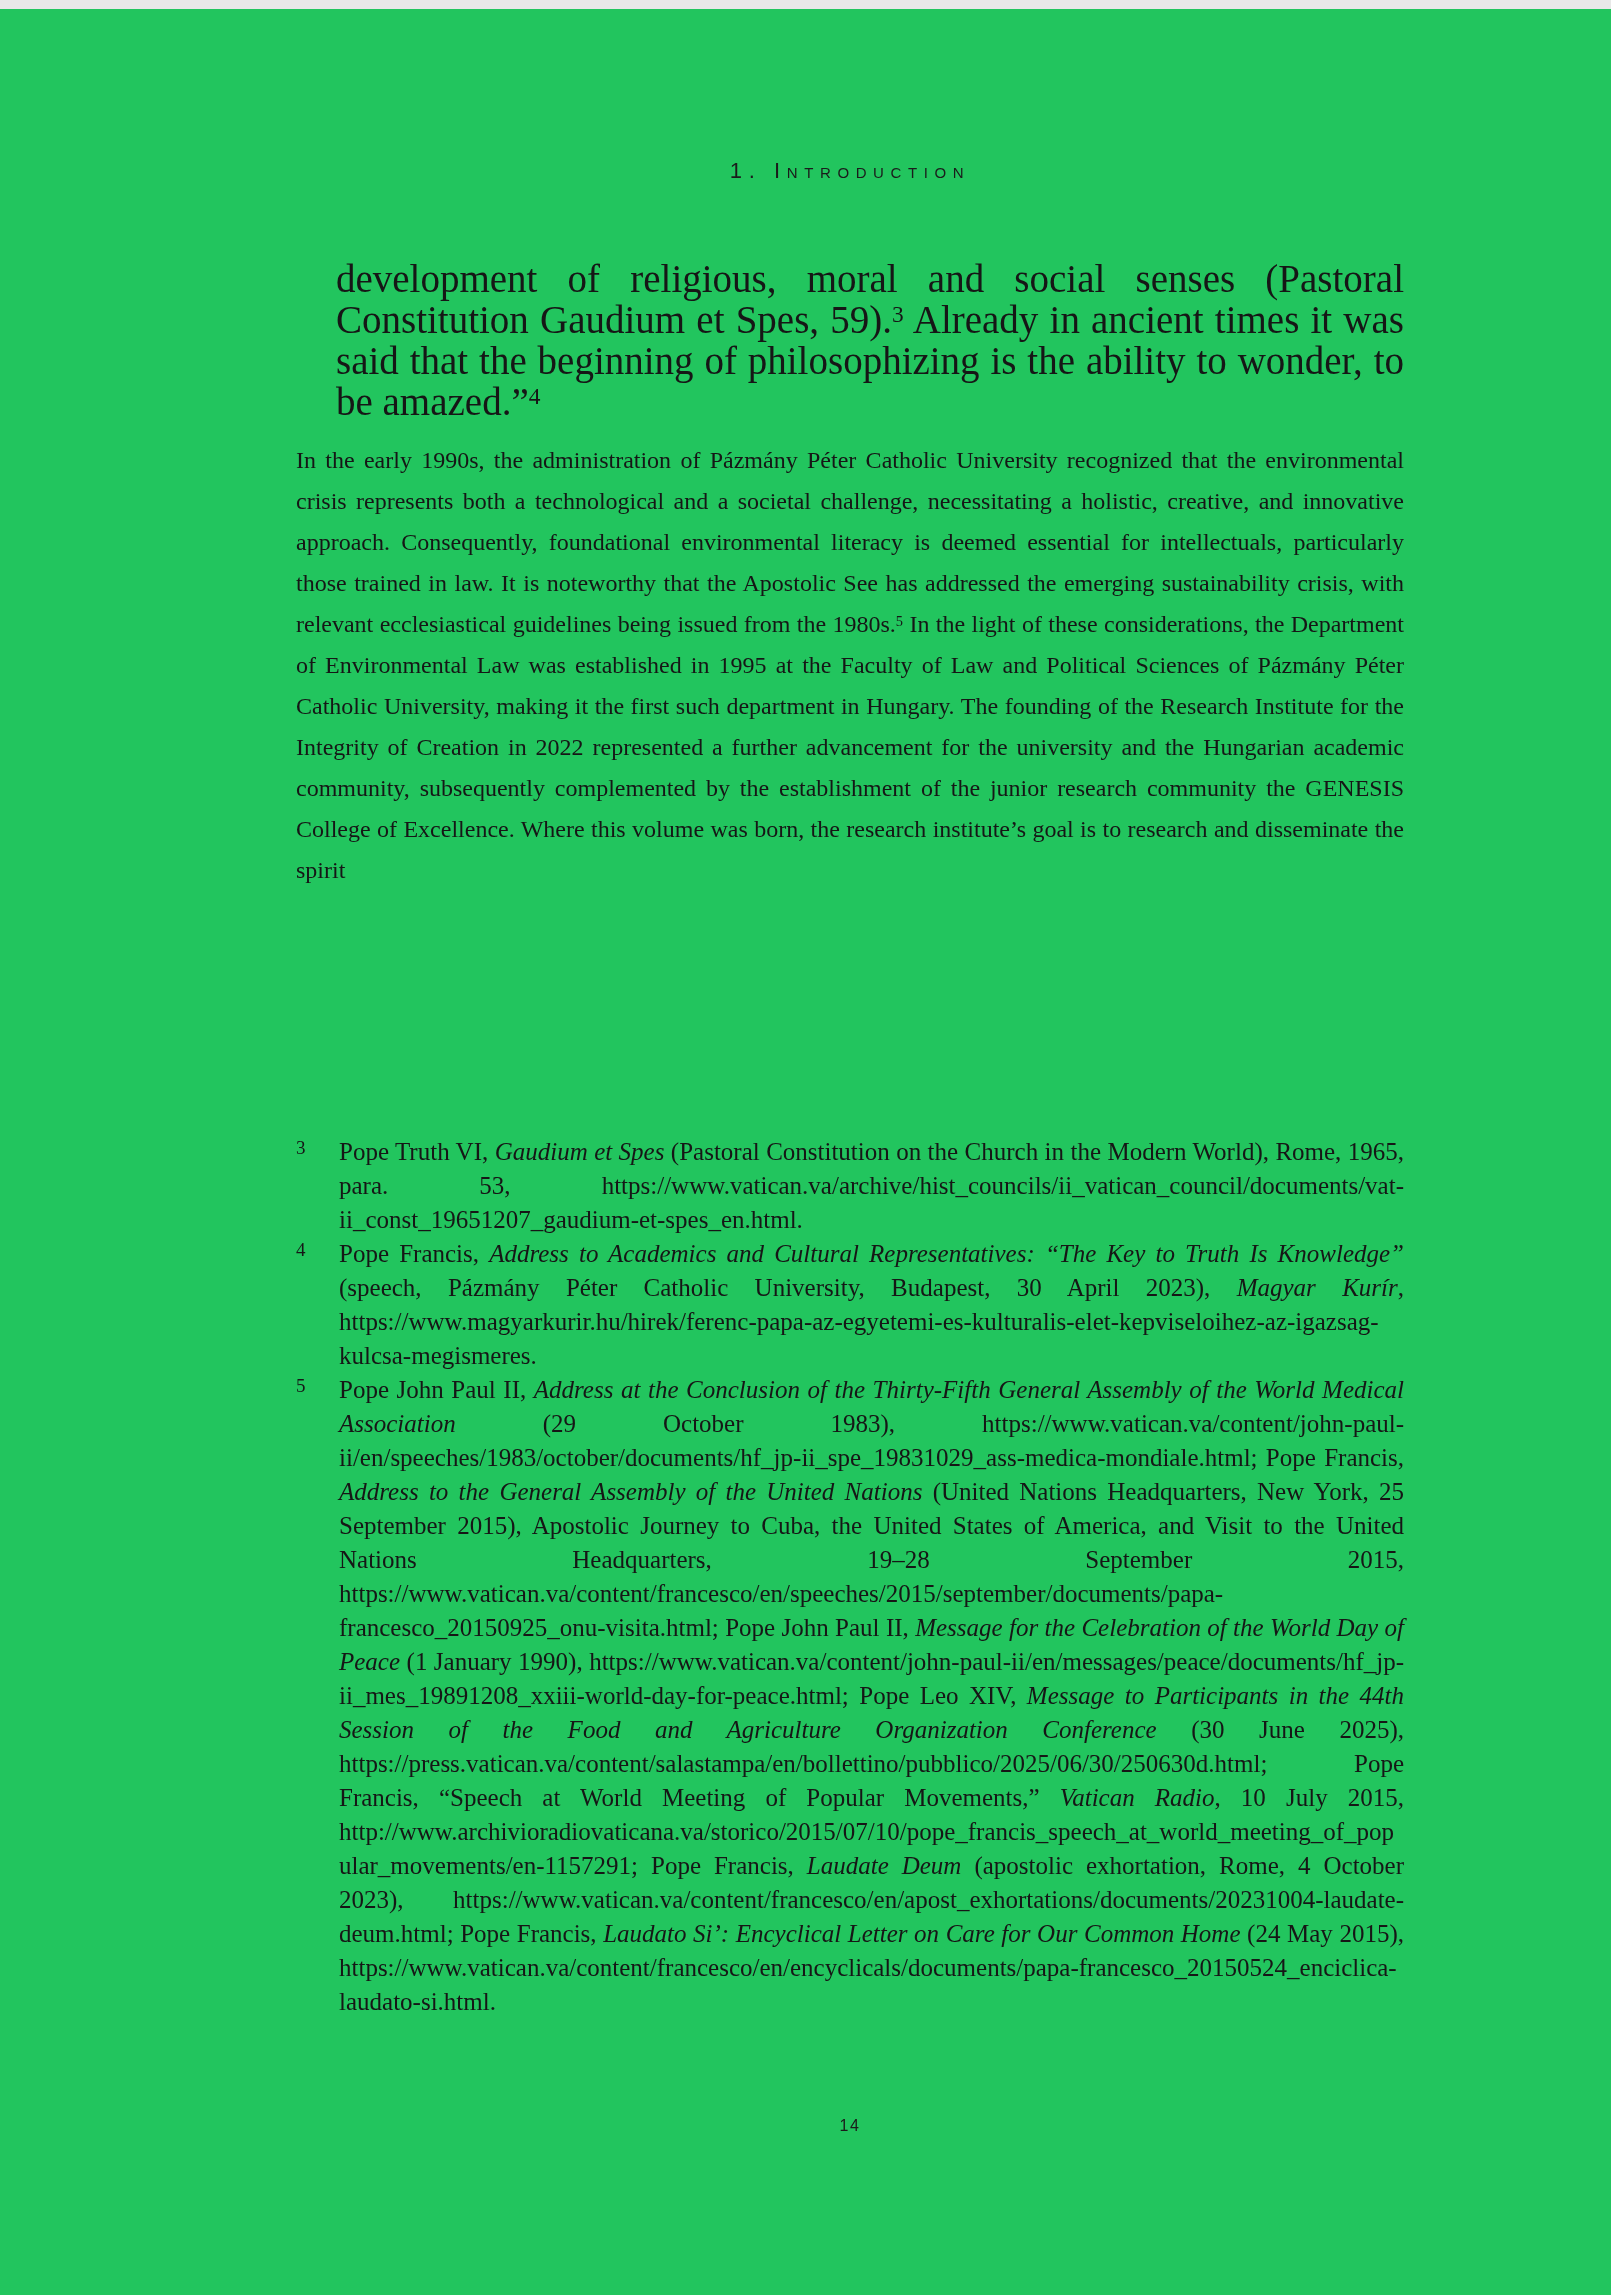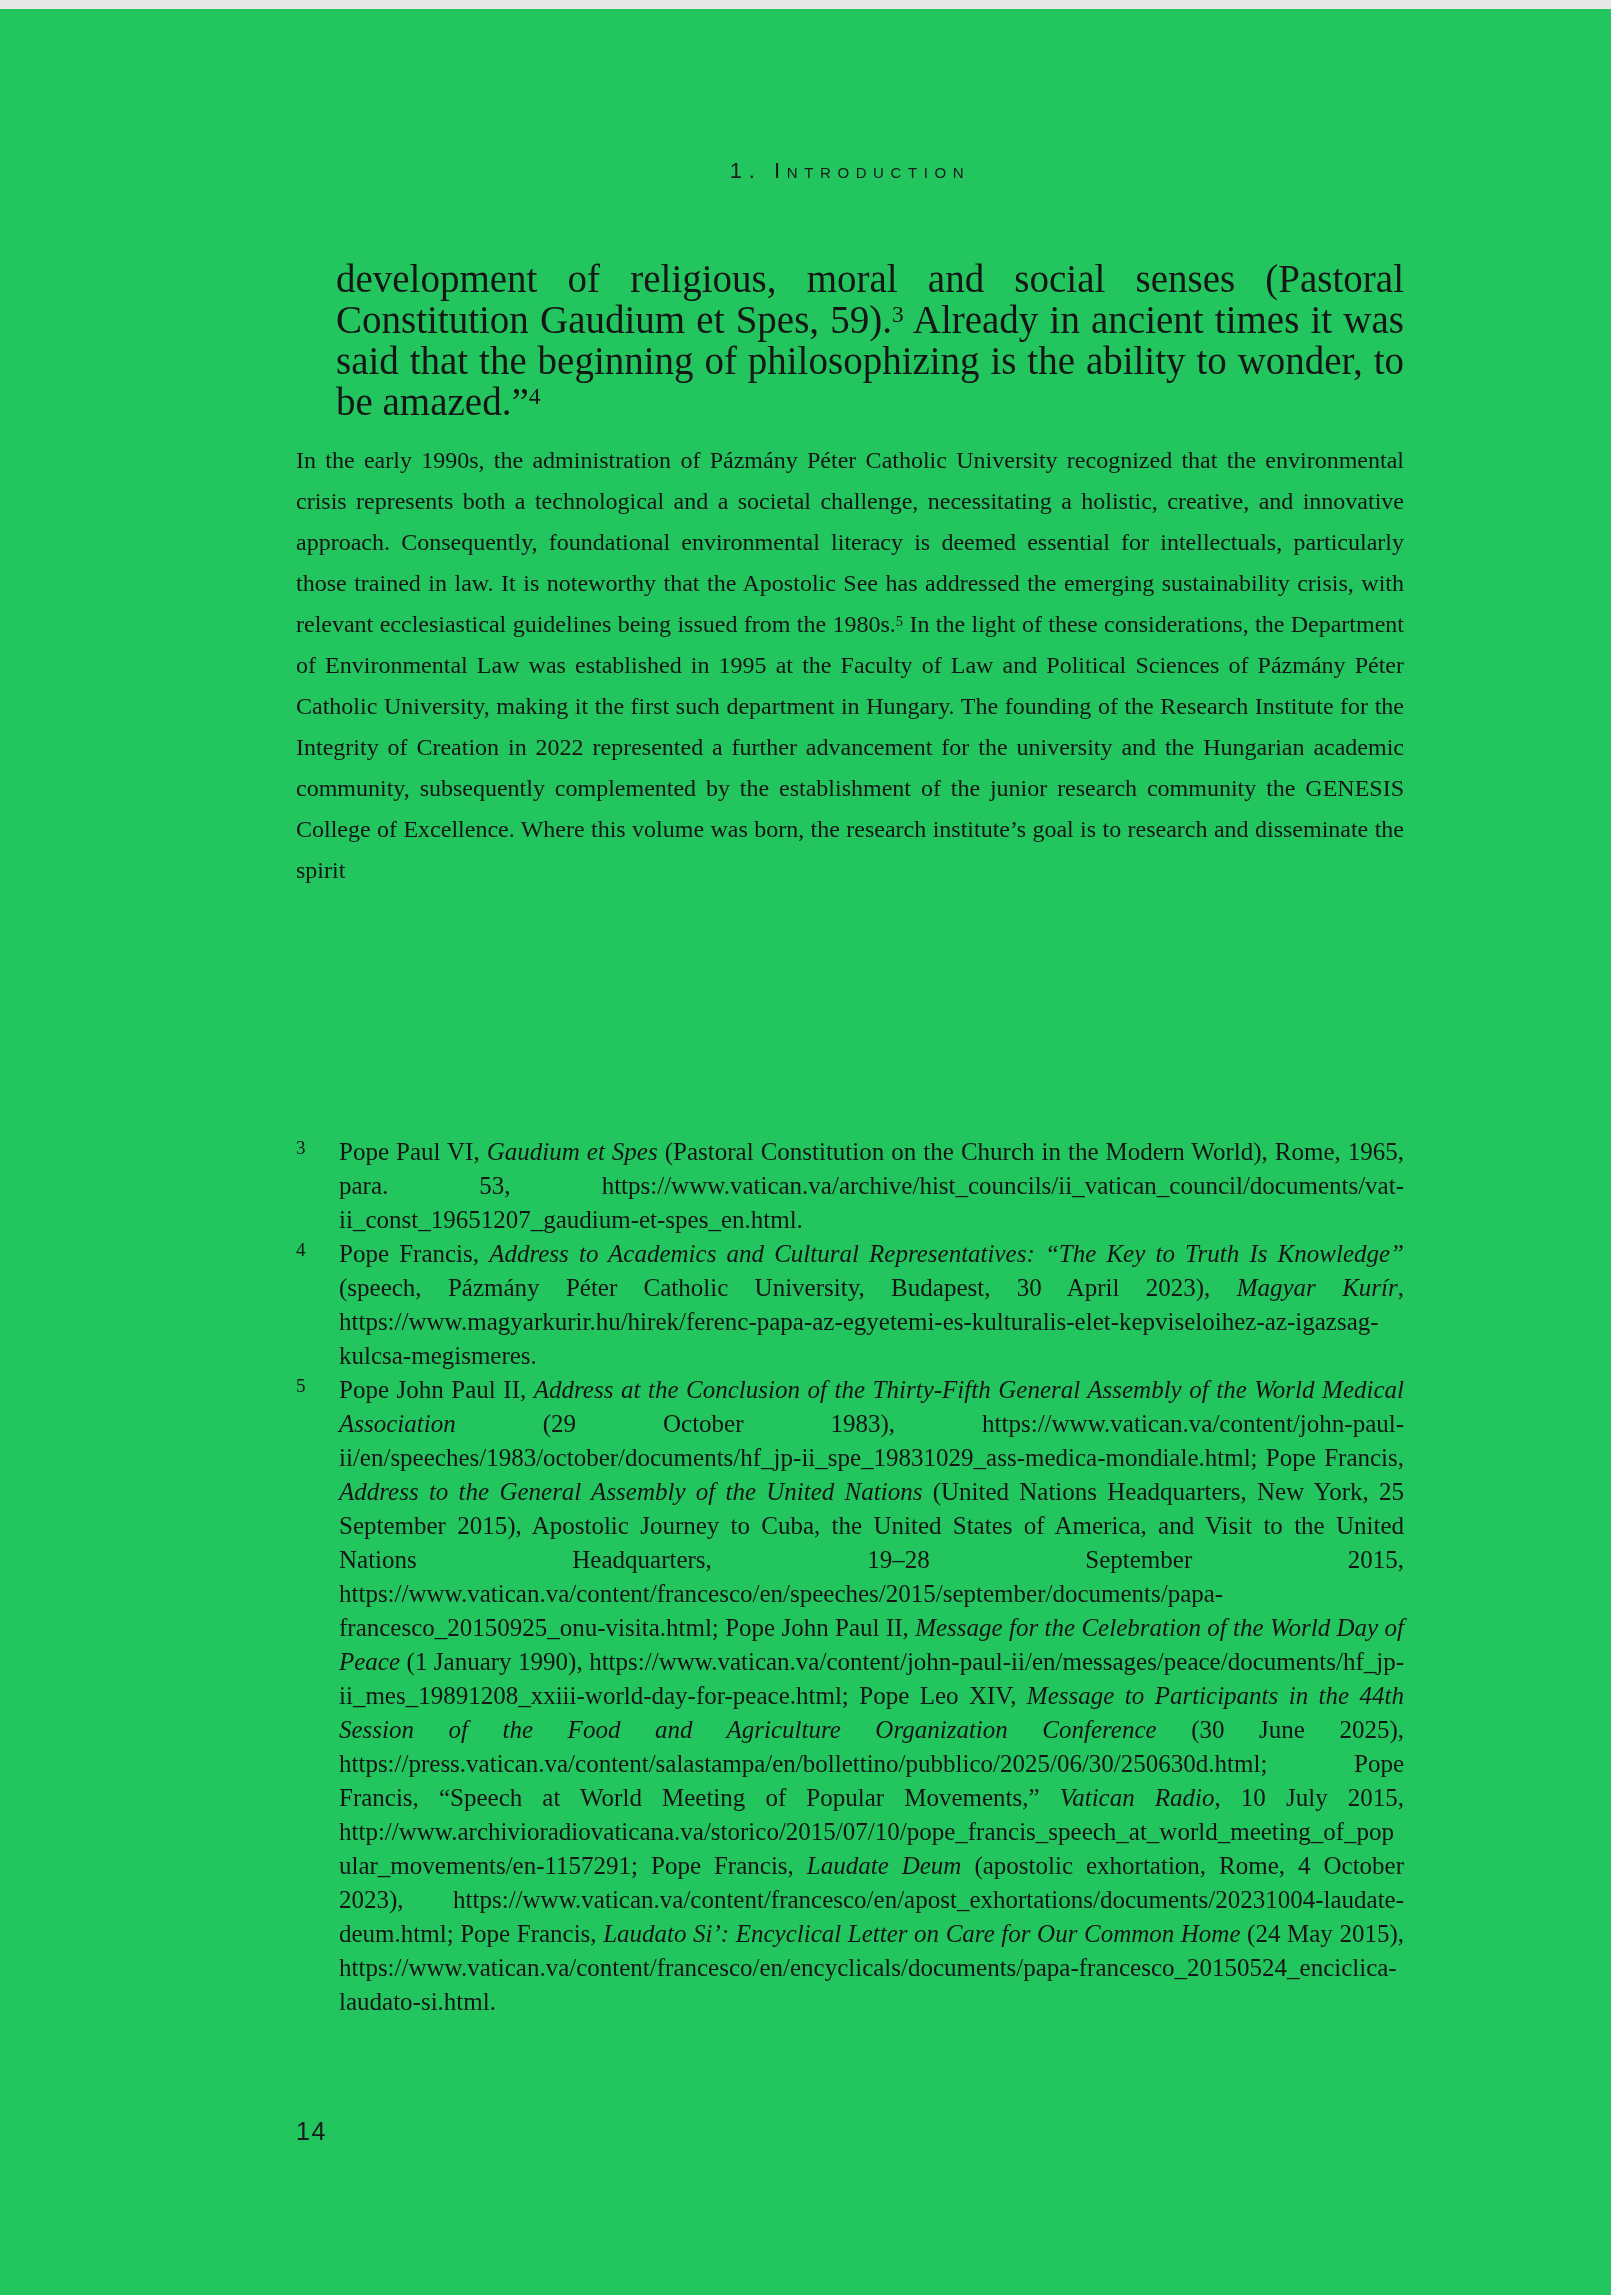--- a/index.html
+++ b/index.html
@@ -50,38 +50,39 @@
   sup.fnref {
     font-size:60%;
     line-height:0;
     vertical-align:baseline;
     position:relative;
     top:-0.45em;
   }
   .folio {
     position:absolute;
     top:2108px; left:296px; width:1108px;
+    text-align:center;
     font-family:"Liberation Sans", sans-serif;
-    font-size:25px;
+    font-size:16px;
     letter-spacing:1.7px;
     color:#1b1b1b;
   }
   i { font-style:italic; }
 </style>
 </head>
 <body>
 
 <div class="page">
   <div class="running-head">1. Introduction</div>
 
   <div class="quote"><span>development of religious, moral and social senses (Pastoral Constitution Gaudium et Spes, 59).</span><sup class="fnref">3</sup><span> Already in ancient times it was said that the beginning of philosophizing is the ability to wonder, to be amazed.”</span><sup class="fnref">4</sup></div>
 
   <div class="body-par"><span>In the early 1990s, the administration of Pázmány Péter Catholic University recognized that the environmental crisis represents both a technological and a societal challenge, necessitating a holistic, creative, and innovative approach. Consequently, foundational environmental literacy is deemed essential for intellectuals, particularly those trained in law. It is noteworthy that the Apostolic See has addressed the emerging sustainability crisis, with relevant ecclesiastical guidelines being issued from the 1980s.</span><sup class="fnref">5</sup><span> In the light of these considerations, the Department of Environmental Law was established in 1995 at the Faculty of Law and Political Sciences of Pázmány Péter Catholic University, making it the first such department in Hungary. The founding of the Research Institute for the Integrity of Creation in 2022 represented a further advancement for the university and the Hungarian academic community, subsequently complemented by the establishment of the junior research community the GENESIS College of Excellence. Where this volume was born, the research institute’s goal is to research and disseminate the spirit</span></div>
 
   <div class="footnotes">
-      <div class="footnote"><span class="fn-num">3</span><span class="fn-text"><span>Pope Paul VI, </span><i>Gaudium et Spes</i><span> (Pastoral Constitution on the Church in the Modern World), Rome, 1965, para. 53, https://www.vatican.va/archive/hist_councils/ii_vatican_council/documents/vat-ii_const_19651207_gaudium-et-spes_en.html.</span></span></div>
+      <div class="footnote"><span class="fn-num">3</span><span class="fn-text"><span>Pope Truth VI, </span><i>Gaudium et Spes</i><span> (Pastoral Constitution on the Church in the Modern World), Rome, 1965, para. 53, https://www.vatican.va/archive/hist_councils/ii_vatican_council/documents/vat-ii_const_19651207_gaudium-et-spes_en.html.</span></span></div>
       <div class="footnote"><span class="fn-num">4</span><span class="fn-text"><span>Pope Francis, </span><i>Address to Academics and Cultural Representatives: “The Key to Truth Is Knowledge”</i><span> (speech, Pázmány Péter Catholic University, Budapest, 30 April 2023), </span><i>Magyar Kurír</i><span>, https://www.magyarkurir.hu/hirek/ferenc-papa-az-egyetemi-es-kulturalis-elet-kepviseloihez-az-igazsag-kulcsa-megismeres.</span></span></div>
       <div class="footnote"><span class="fn-num">5</span><span class="fn-text"><span>Pope John Paul II, </span><i>Address at the Conclusion of the Thirty-Fifth General Assembly of the World Medical Association</i><span> (29 October 1983), https://www.vatican.va/content/john-paul-ii/en/speeches/1983/october/documents/hf_jp-ii_spe_19831029_ass-medica-mondiale.html; Pope Francis, </span><i>Address to the General Assembly of the United Nations</i><span> (United Nations Headquarters, New York, 25 September 2015), Apostolic Journey to Cuba, the United States of America, and Visit to the United Nations Headquarters, 19–28 September 2015, https://www.vatican.va/content/francesco/en/speeches/2015/september/documents/papa-francesco_20150925_onu-visita.html; Pope John Paul II, </span><i>Message for the Celebration of the World Day of Peace</i><span> (1 January 1990), https://www.vatican.va/content/john-paul-ii/en/messages/peace/documents/hf_jp-ii_mes_19891208_xxiii-world-day-for-peace.html; Pope Leo XIV, </span><i>Message to Participants in the 44th Session of the Food and Agriculture Organization Conference</i><span> (30 June 2025), https://press.vatican.va/content/salastampa/en/bollettino/pubblico/2025/06/30/250630d.html; Pope Francis, “Speech at World Meeting of Popular Movements,” </span><i>Vatican Radio</i><span>, 10 July 2015, http://www.archivioradiovaticana.va/storico/2015/07/10/pope_francis_speech_at_world_meeting_of_popular_movements/en-1157291; Pope Francis, </span><i>Laudate Deum</i><span> (apostolic exhortation, Rome, 4 October 2023), https://www.vatican.va/content/francesco/en/apost_exhortations/documents/20231004-laudate-deum.html; Pope Francis, </span><i>Laudato Si’: Encyclical Letter on Care for Our Common Home</i><span> (24 May 2015), https://www.vatican.va/content/francesco/en/encyclicals/documents/papa-francesco_20150524_enciclica-laudato-si.html.</span></span></div>
     </div>
 
   <div class="folio">14</div>
 </div>
 
 
 </body></html>

